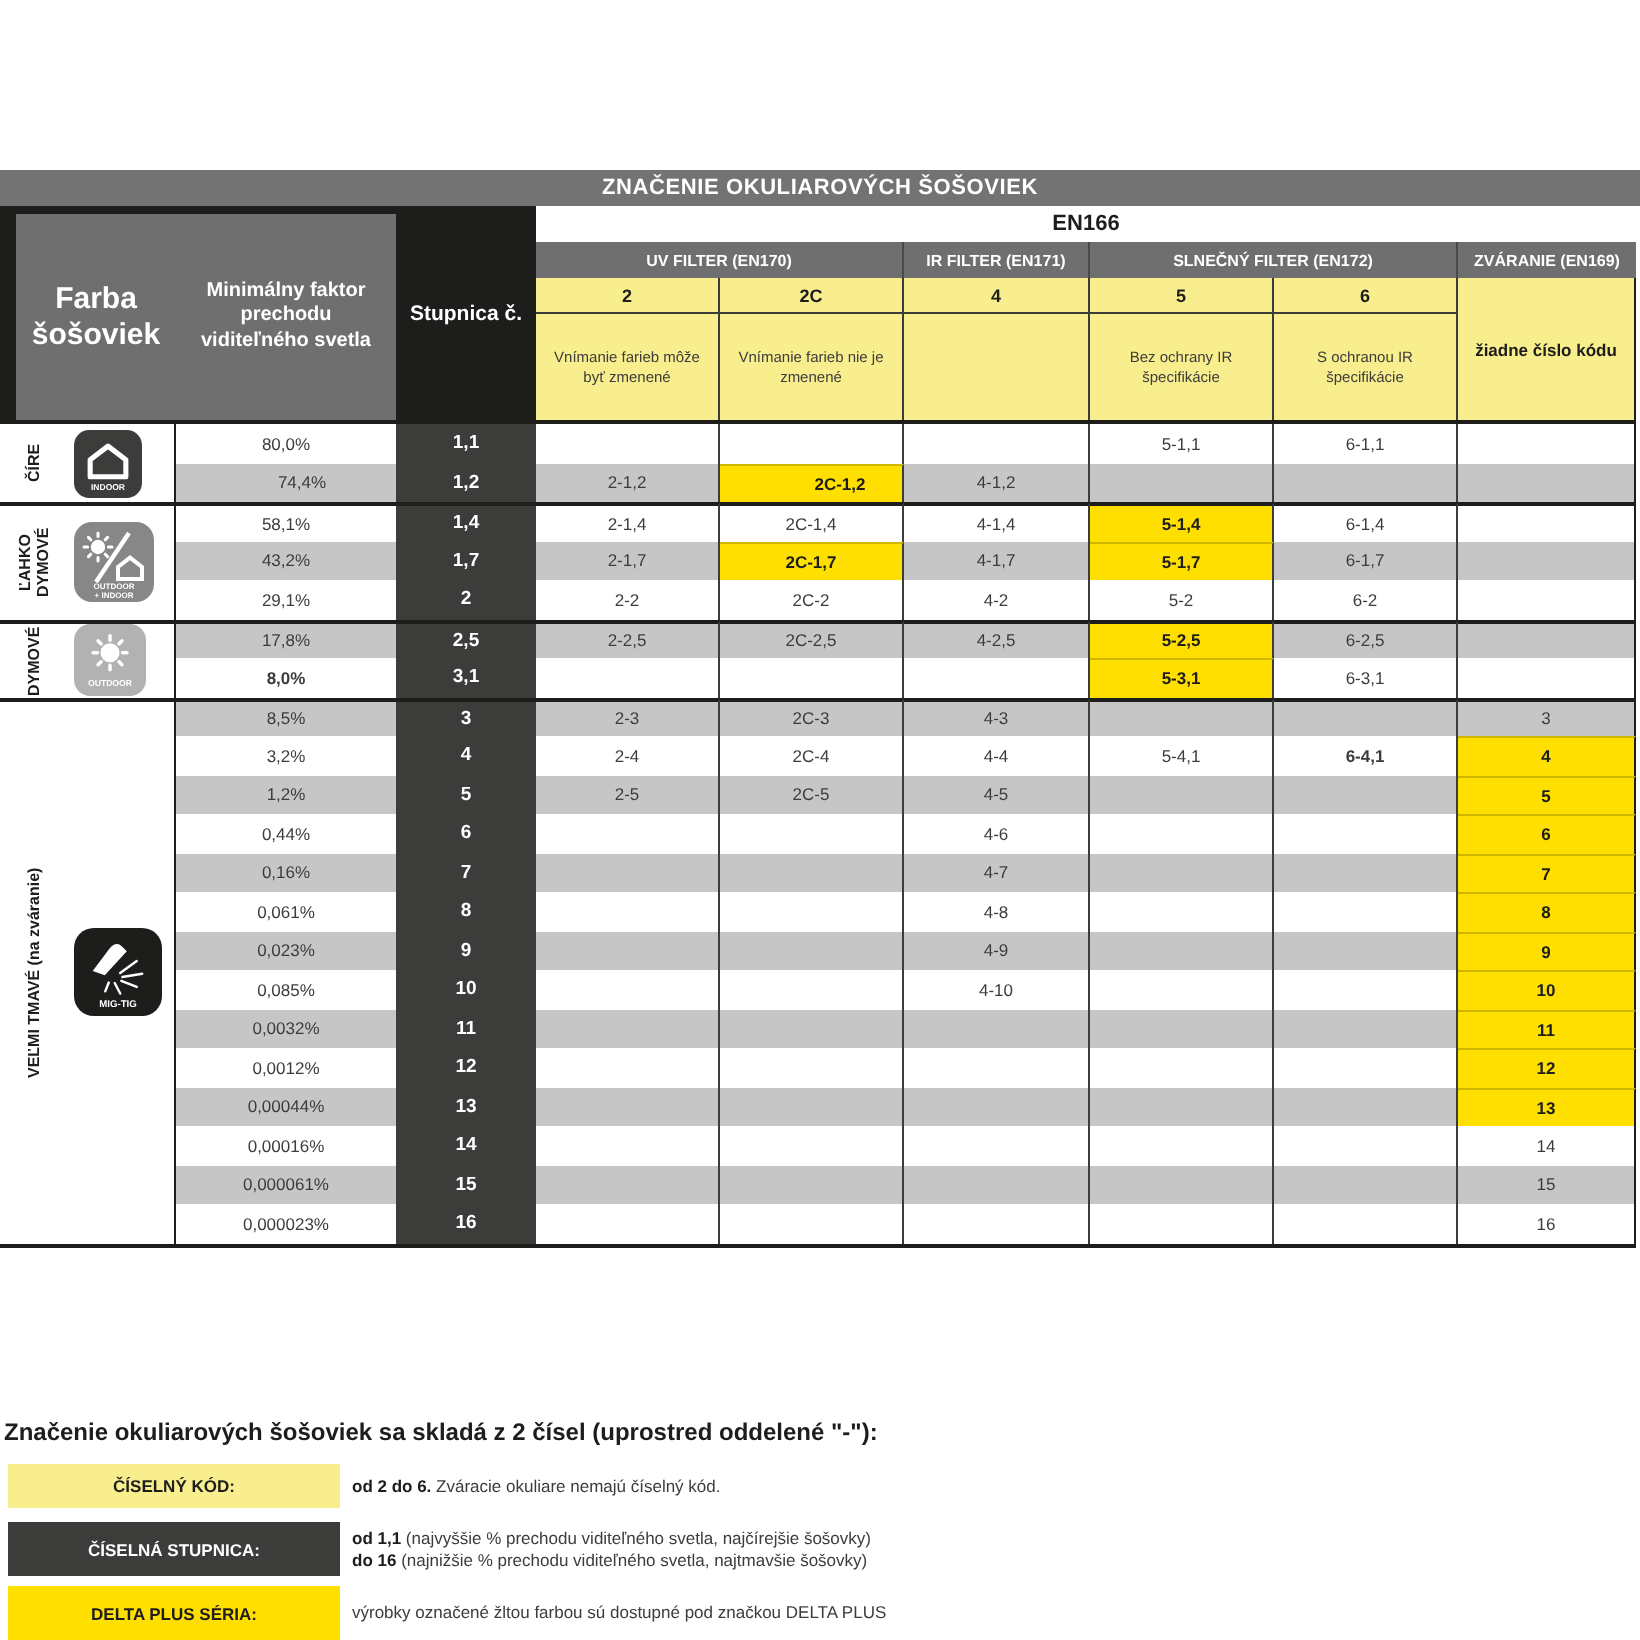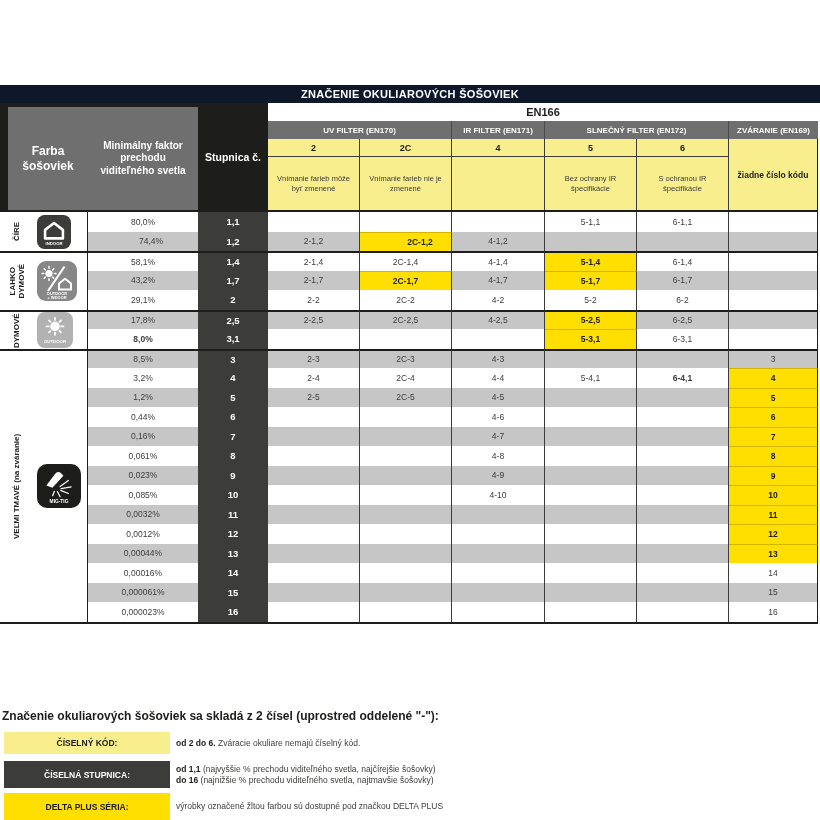--- a/index.html
+++ b/index.html
@@ -1,25 +1,25 @@
 <!DOCTYPE html>
 <html><head>
 <meta charset="utf-8">
 <style>
   html,body{margin:0;padding:0;}
   body{width:820px;height:820px;background:#fff;font-family:"Liberation Sans","DejaVu Sans",sans-serif;color:#1d1d1b;}
   .page{position:relative;width:820px;height:820px;overflow:hidden;background:#fff;}
   .tbl{position:absolute;left:0;top:85px;width:820px;}
-  .title-bar{position:absolute;left:0;top:0;width:820px;height:18px;background:#0f172a;color:#fff;
+  .title-bar{position:absolute;left:0;top:0;width:820px;height:18px;background:#737373;color:#fff;
     font-size:11px;font-weight:bold;letter-spacing:.3px;display:flex;align-items:center;justify-content:center;}
   .hdr-zone{position:absolute;left:0;top:18px;width:818px;height:107px;}
   .hdr-left{position:absolute;left:0;top:0;width:268px;height:107px;background:#1d1d1b;}
   .hdr-gray{position:absolute;left:8px;top:4px;width:190px;height:103px;background:#706f6f;display:flex;}
   .hdr-farba{width:80px;display:flex;align-items:center;justify-content:center;text-align:center;
-    color:#fff;font-size:12px;font-weight:bold;line-height:1.2;}
+    color:#fff;font-size:15px;font-weight:bold;line-height:1.2;}
   .hdr-faktor{width:110px;display:flex;align-items:center;justify-content:center;text-align:center;
     color:#fff;font-size:10px;font-weight:bold;line-height:1.25;padding:0 6px;box-sizing:border-box;}
   .hdr-stupnica{position:absolute;left:198px;top:0;width:70px;height:107px;display:flex;align-items:center;
     justify-content:center;color:#fff;font-size:10.5px;font-weight:bold;text-align:center;}
   .hdr-right{position:absolute;left:268px;top:0;width:550px;height:107px;}
   .en166{height:18px;background:#fff;color:#1d1d1b;font-size:11px;font-weight:bold;
     display:flex;align-items:center;justify-content:center;}
   .filter-bar{height:18px;background:#706f6f;display:flex;}
   .fcell{display:flex;align-items:center;justify-content:center;color:#fff;font-size:8px;font-weight:bold;
     box-sizing:border-box;border-right:1px solid #4a4a49;}

